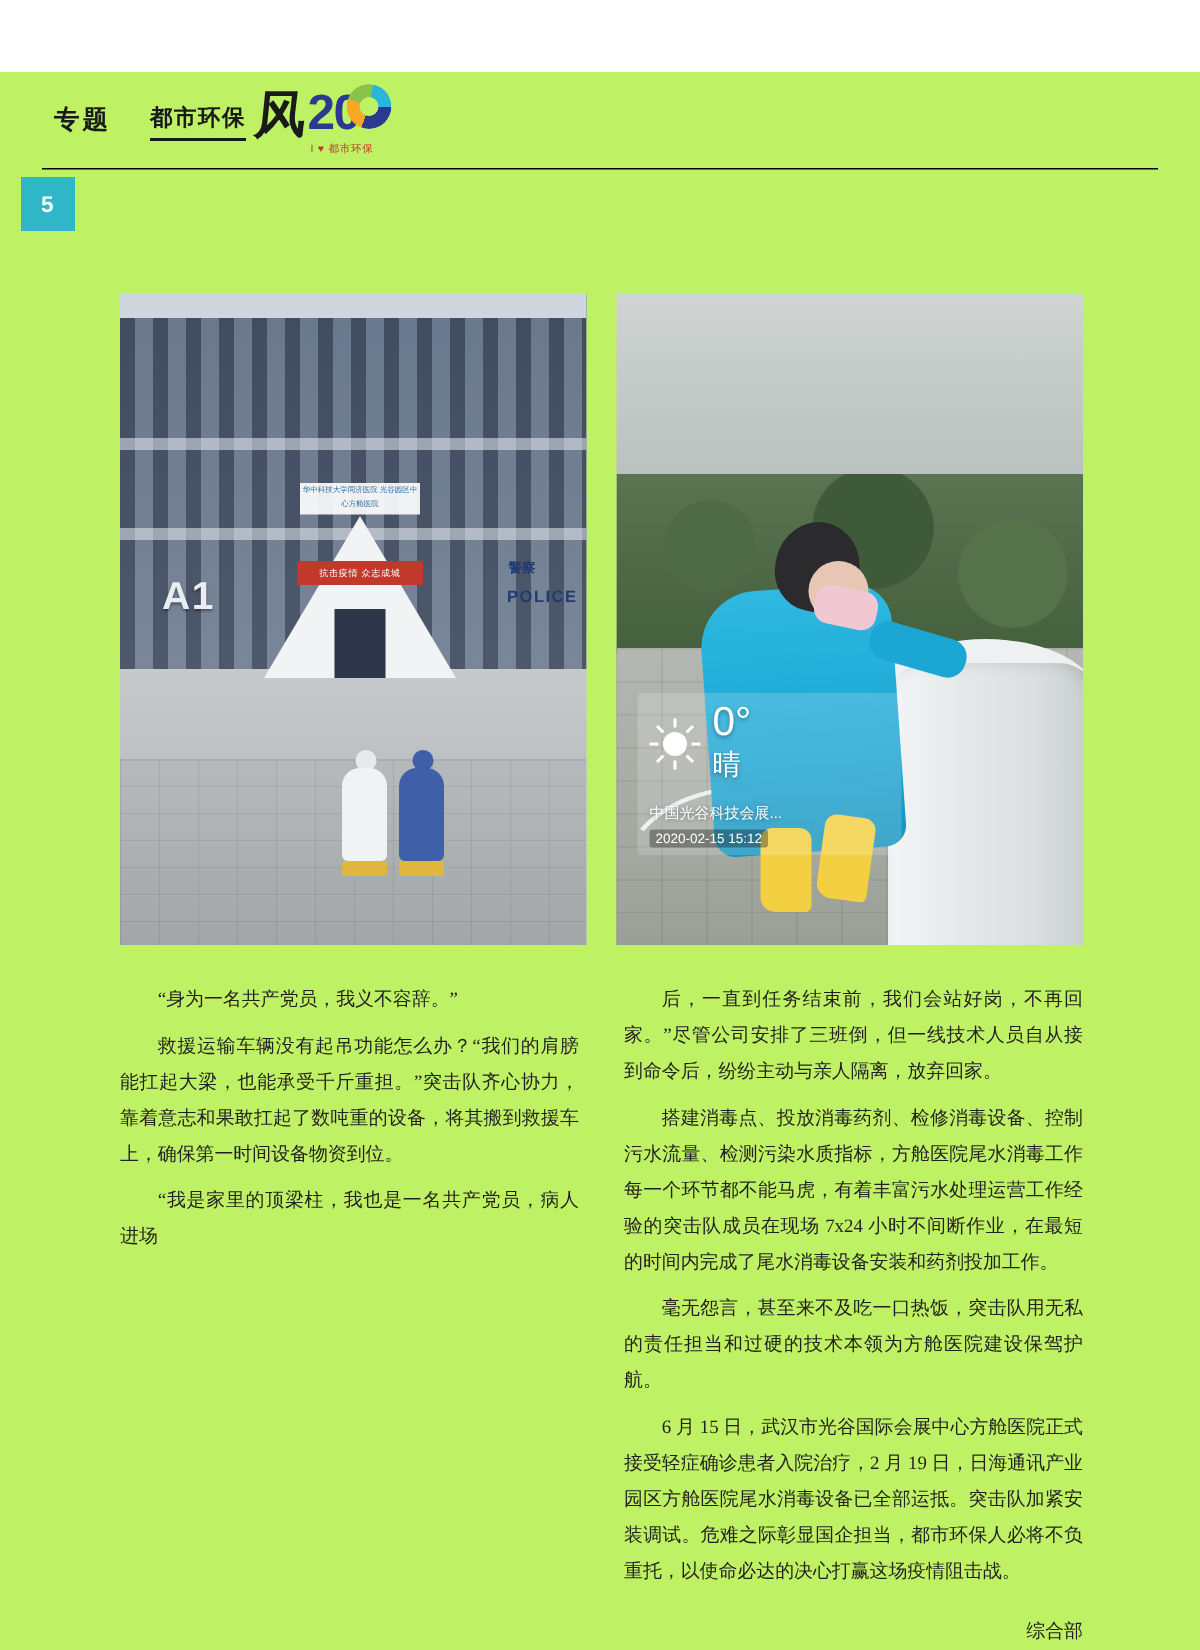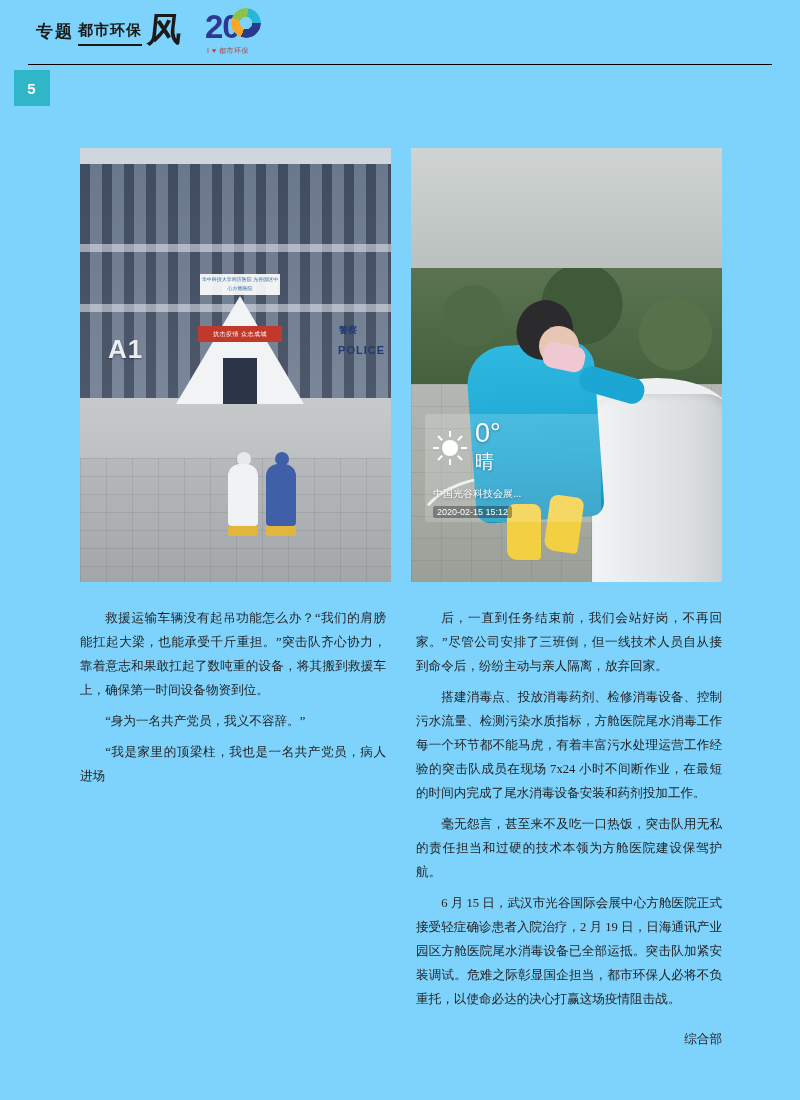--- a/index.html
+++ b/index.html
@@ -11,21 +11,22 @@
     width: 800px;
     height: 1100px;
     font-family: "Liberation Sans", sans-serif;
     color: #231f20;
     position: relative;
     overflow: hidden;
   }
   .page {
     position: absolute;
     inset: 0;
-    background: #7dd3fc;
+    background: #bef264;
+    margin-top: 48px;
   }
 
   
   .header {
     position: absolute;
     top: 0; left: 0; right: 0;
     height: 118px;
   }
   .header-rule {
     position: absolute;
@@ -64,21 +65,21 @@
     left: 42px;
     top: 78px;
     width: 12px;
     height: 28px;
     background: #d9d9d9;
     z-index: -1;
   }
 
   .masthead {
     position: absolute;
-    left: 78px;
+    left: 100px;
     top: 14px;
     display: flex;
     align-items: flex-end;
     gap: 6px;
   }
   .masthead-cn {
     font-size: 15px;
     font-weight: bold;
     letter-spacing: 1px;
     color: #1a1a1a;
@@ -588,22 +589,22 @@
         </div>
         <div class="weather-place">中国光谷科技会展...</div>
         <div class="weather-time">2020-02-15  15:12</div>
       </div>
     </div>
 
   </div>
 
   <div class="columns">
     <div class="col">
+      <p>“身为一名共产党员，我义不容辞。”</p>
       <p>救援运输车辆没有起吊功能怎么办？“我们的肩膀能扛起大梁，也能承受千斤重担。”突击队齐心协力，靠着意志和果敢扛起了数吨重的设备，将其搬到救援车上，确保第一时间设备物资到位。</p>
-      <p>“身为一名共产党员，我义不容辞。”</p>
       <p>“我是家里的顶梁柱，我也是一名共产党员，病人进场</p>
     </div>
     <div class="col">
       <p>后，一直到任务结束前，我们会站好岗，不再回家。”尽管公司安排了三班倒，但一线技术人员自从接到命令后，纷纷主动与亲人隔离，放弃回家。</p>
       <p>搭建消毒点、投放消毒药剂、检修消毒设备、控制污水流量、检测污染水质指标，方舱医院尾水消毒工作每一个环节都不能马虎，有着丰富污水处理运营工作经验的突击队成员在现场 7x24 小时不间断作业，在最短的时间内完成了尾水消毒设备安装和药剂投加工作。</p>
       <p>毫无怨言，甚至来不及吃一口热饭，突击队用无私的责任担当和过硬的技术本领为方舱医院建设保驾护航。</p>
       <p>6 月 15 日，武汉市光谷国际会展中心方舱医院正式接受轻症确诊患者入院治疗，2 月 19 日，日海通讯产业园区方舱医院尾水消毒设备已全部运抵。突击队加紧安装调试。危难之际彰显国企担当，都市环保人必将不负重托，以使命必达的决心打赢这场疫情阻击战。</p>
       <div class="signature">综合部</div>
     </div>
   </div>

